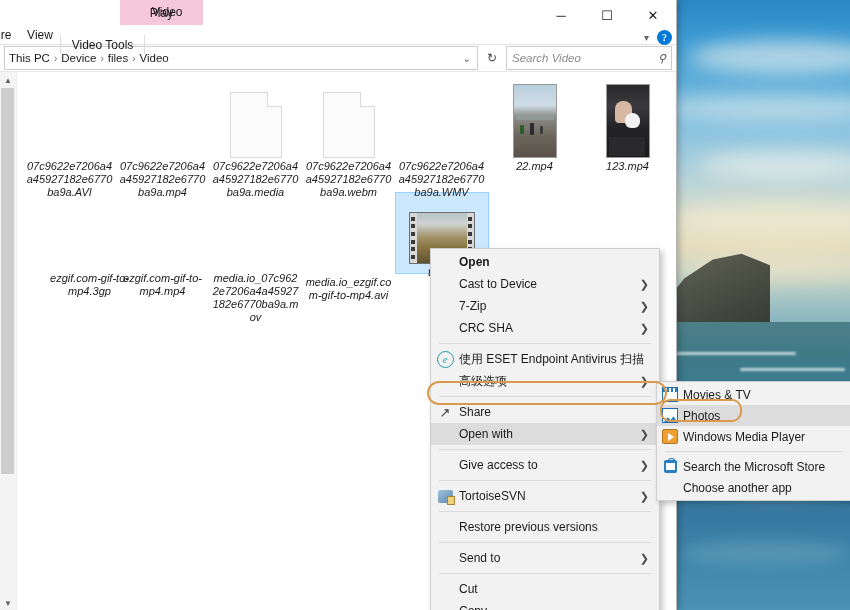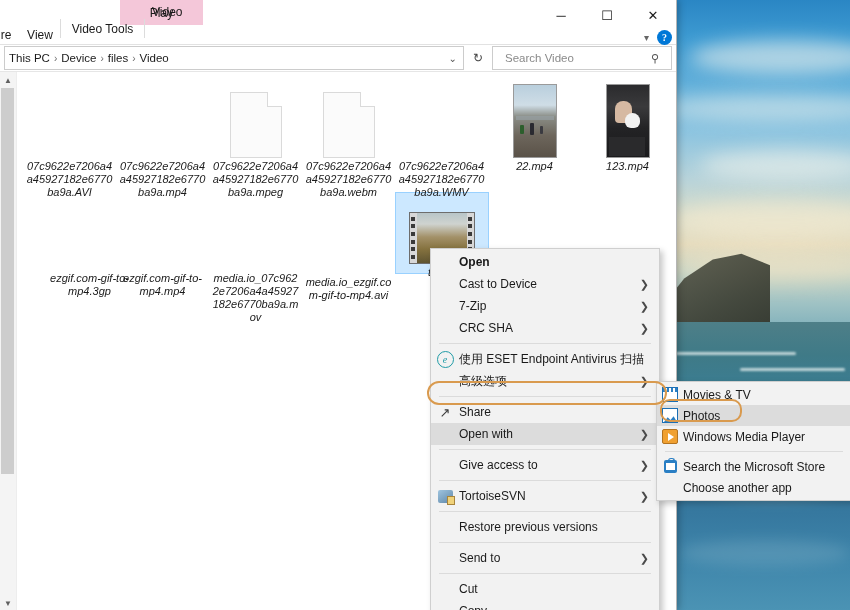--- a/index.html
+++ b/index.html
@@ -49,21 +49,21 @@
   }
   .tab-video-tools{
     position:absolute;left:60px;top:0;width:83px;height:44px;
   }
   .tab-play{
     position:absolute;left:60px;top:0;width:83px;height:25px;
     background:#f4c7d9;color:#1a1a1a;font-size:12px;
     display:flex;align-items:center;justify-content:center;
   }
   .tab-vt-label{
-    position:absolute;left:60px;top:19px;width:83px;height:19px;
+    position:absolute;left:60px;top:35px;width:83px;height:19px;
     font-size:12px;color:#1a1a1a;display:flex;align-items:center;justify-content:center;
     border-right:1px solid #dcdcdc;border-left:1px solid #dcdcdc;
   }
   .tab-share{
     position:absolute;left:-8px;top:25px;width:28px;height:19px;
     font-size:12px;color:#1a1a1a;display:flex;align-items:center;justify-content:center;
   }
   .tab-view{
     position:absolute;left:22px;top:25px;width:36px;height:19px;
     font-size:12px;color:#1a1a1a;display:flex;align-items:center;justify-content:center;
@@ -91,21 +91,21 @@
     flex:1;height:22px;border:1px solid #cccccc;background:#fff;
     display:flex;align-items:center;padding:0 2px;font-size:11.5px;color:#1a1a1a;
   }
   .crumb{padding:0 2px;}
   .crumb-sep{color:#6d6d6d;padding:0 2px;font-size:10px;}
   .crumb-drop{margin-left:auto;color:#555;font-size:10px;padding-right:4px;}
   .refresh{width:20px;height:22px;display:flex;align-items:center;justify-content:center;
            color:#444;font-size:12px;}
   .searchbox{
     width:154px;height:22px;border:1px solid #cccccc;background:#fff;
-    display:flex;align-items:center;padding:0 12px;font-size:11.5px;color:#8a8a8a;
+    display:flex;align-items:center;padding:0 5px;font-size:11.5px;color:#8a8a8a;font-style:italic;
   }
   .search-ico{margin-left:auto;color:#555;font-size:11px;}
 
   
   .filearea{position:relative;height:calc(610px - 44px - 27px);background:#fff;overflow:hidden;}
   .vscroll{
     position:absolute;left:0;top:0;width:16px;height:100%;background:#f4f4f4;
     border-right:1px solid #ededed;
   }
   .vs-arrow{height:16px;display:flex;align-items:center;justify-content:center;
@@ -296,21 +296,21 @@
           </div>
         <div class="fname">07c9622e7206a4a45927182e6770ba9a.mp4</div>
       </div>
 
       <div class="fitem" style="left:193px;top:8px;">
         <div class="fthumb">
           <div class="doc-ico">
               <div class="doc-fold"></div>
             </div>
         </div>
-        <div class="fname">07c9622e7206a4a45927182e6770ba9a.mpeg</div>
+        <div class="fname">07c9622e7206a4a45927182e6770ba9a.media</div>
       </div>
 
       <div class="fitem" style="left:286px;top:8px;">
         <div class="fthumb">
           <div class="doc-ico">
               <div class="doc-fold"></div>
             </div>
         </div>
         <div class="fname">07c9622e7206a4a45927182e6770ba9a.webm</div>
       </div>

